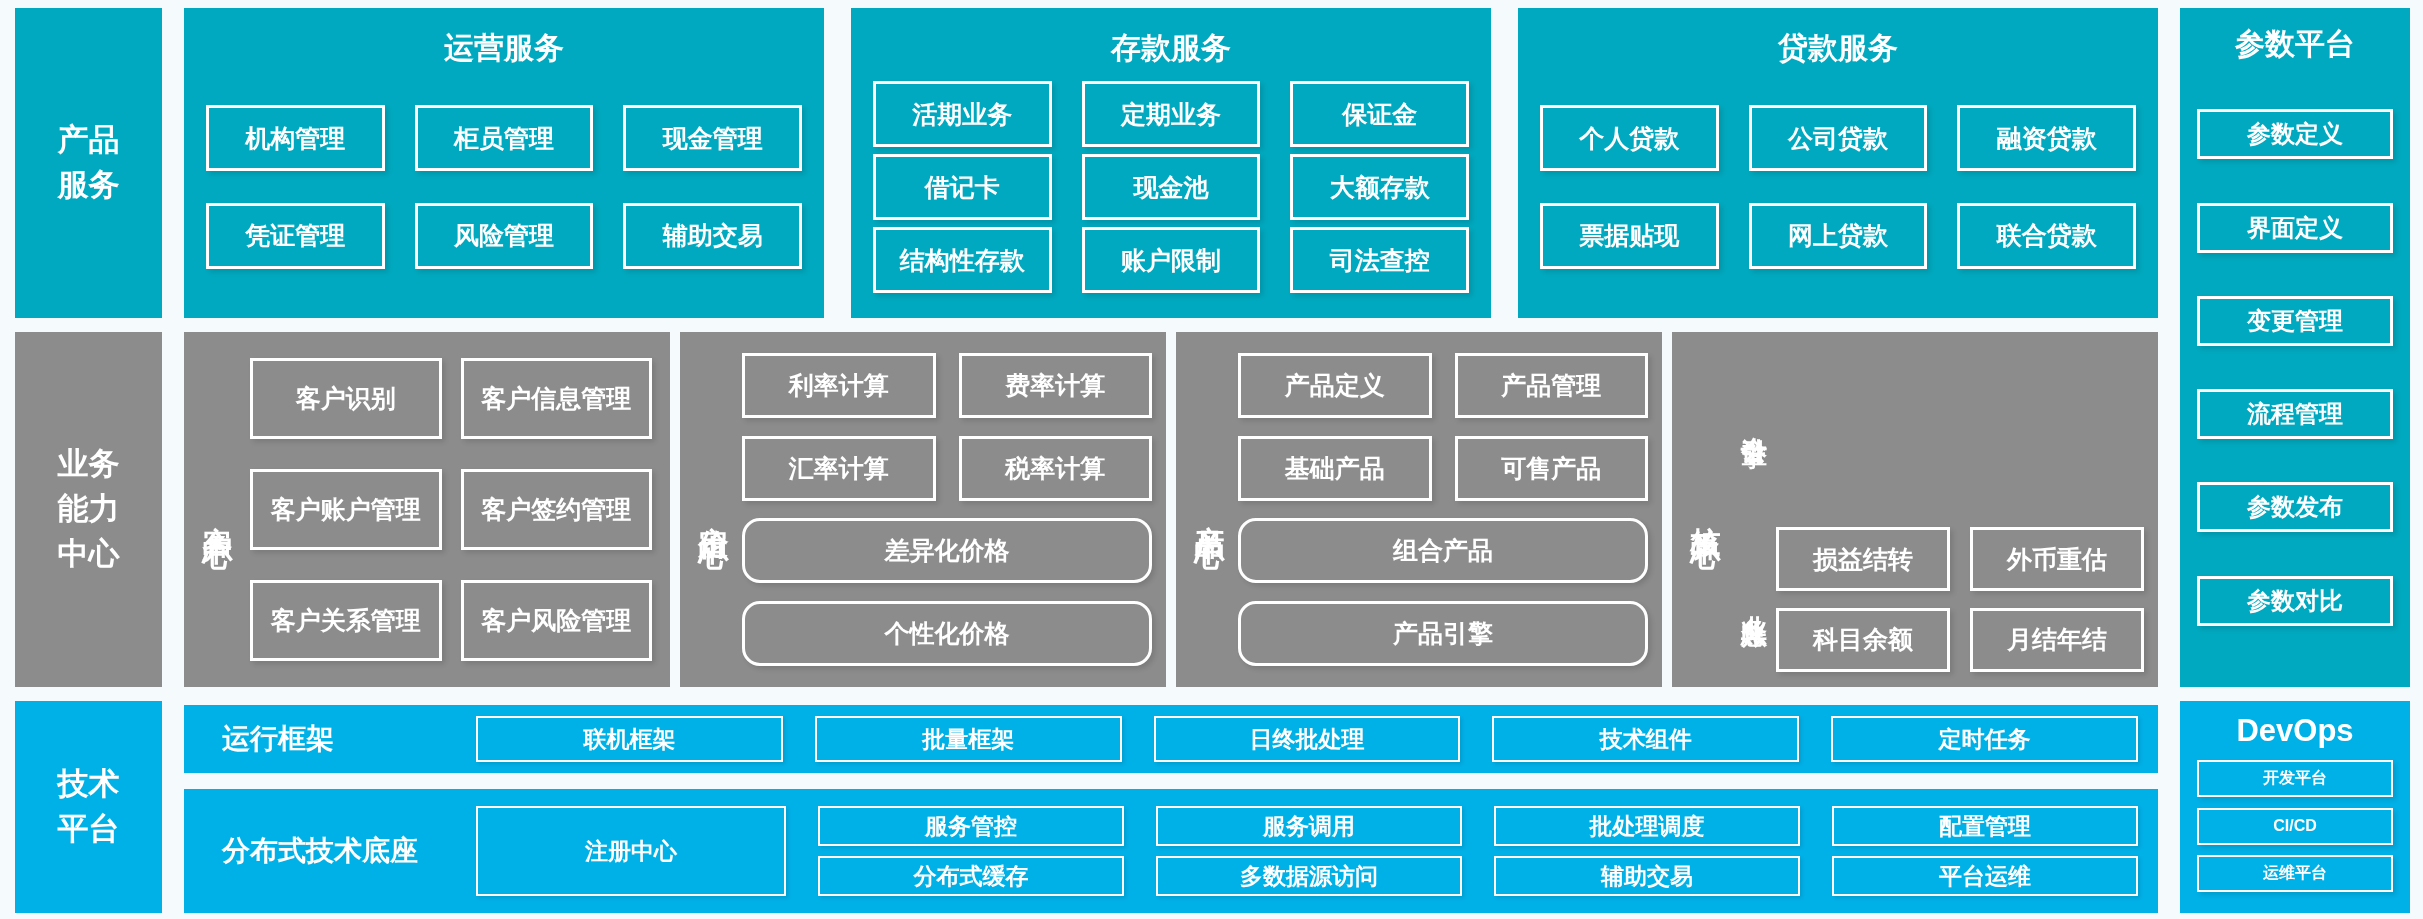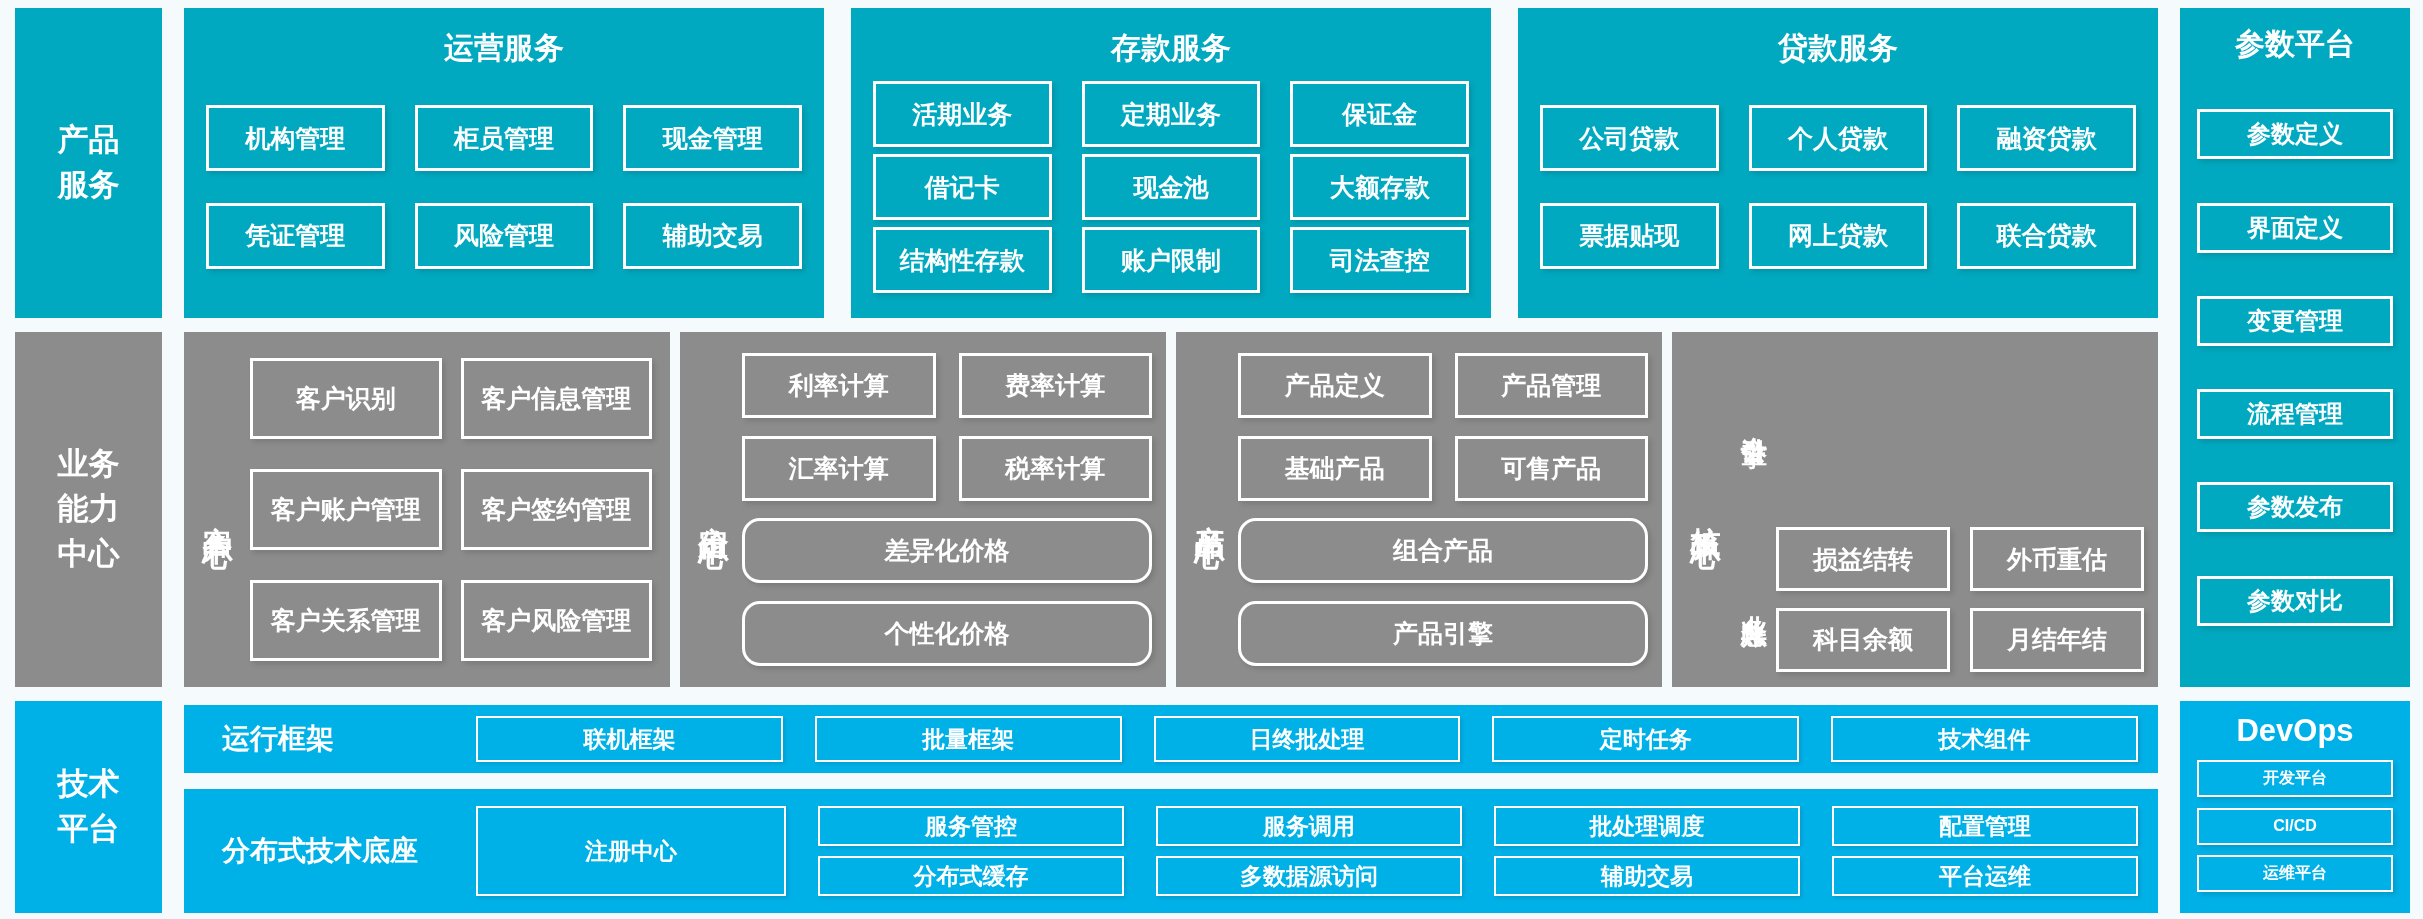--- a/index.html
+++ b/index.html
@@ -134,22 +134,22 @@
         <div class="box">大额存款</div>
         <div class="box">结构性存款</div>
         <div class="box">账户限制</div>
         <div class="box">司法查控</div>
       </div>
     </section>
 
     <section class="card fill-teal svc-card">
       <h2>贷款服务</h2>
       <div class="svc-grid">
+        <div class="box">个人贷款</div>
         <div class="box">公司贷款</div>
-        <div class="box">个人贷款</div>
         <div class="box">融资贷款</div>
         <div class="box">票据贴现</div>
         <div class="box">网上贷款</div>
         <div class="box">联合贷款</div>
       </div>
     </section>
   </div>
 
   <aside class="card fill-teal params side-card">
     <h2>参数平台</h2>
@@ -225,22 +225,22 @@
 
   <div class="label-box fill-blue">技术
 平台</div>
 
   <div class="main-bot">
     <div class="bar bar-runtime fill-blue">
       <div class="bar-label">运行框架</div>
       <div class="sbox">联机框架</div>
       <div class="sbox">批量框架</div>
       <div class="sbox">日终批处理</div>
+      <div class="sbox">技术组件</div>
       <div class="sbox">定时任务</div>
-      <div class="sbox">技术组件</div>
     </div>
 
     <div class="bar bar-base fill-blue">
       <div class="bar-label">分布式技术底座</div>
       <div class="sbox registry">注册中心</div>
       <div class="pair-col">
         <div class="sbox">服务管控</div>
         <div class="sbox">分布式缓存</div>
       </div>
       <div class="pair-col">

